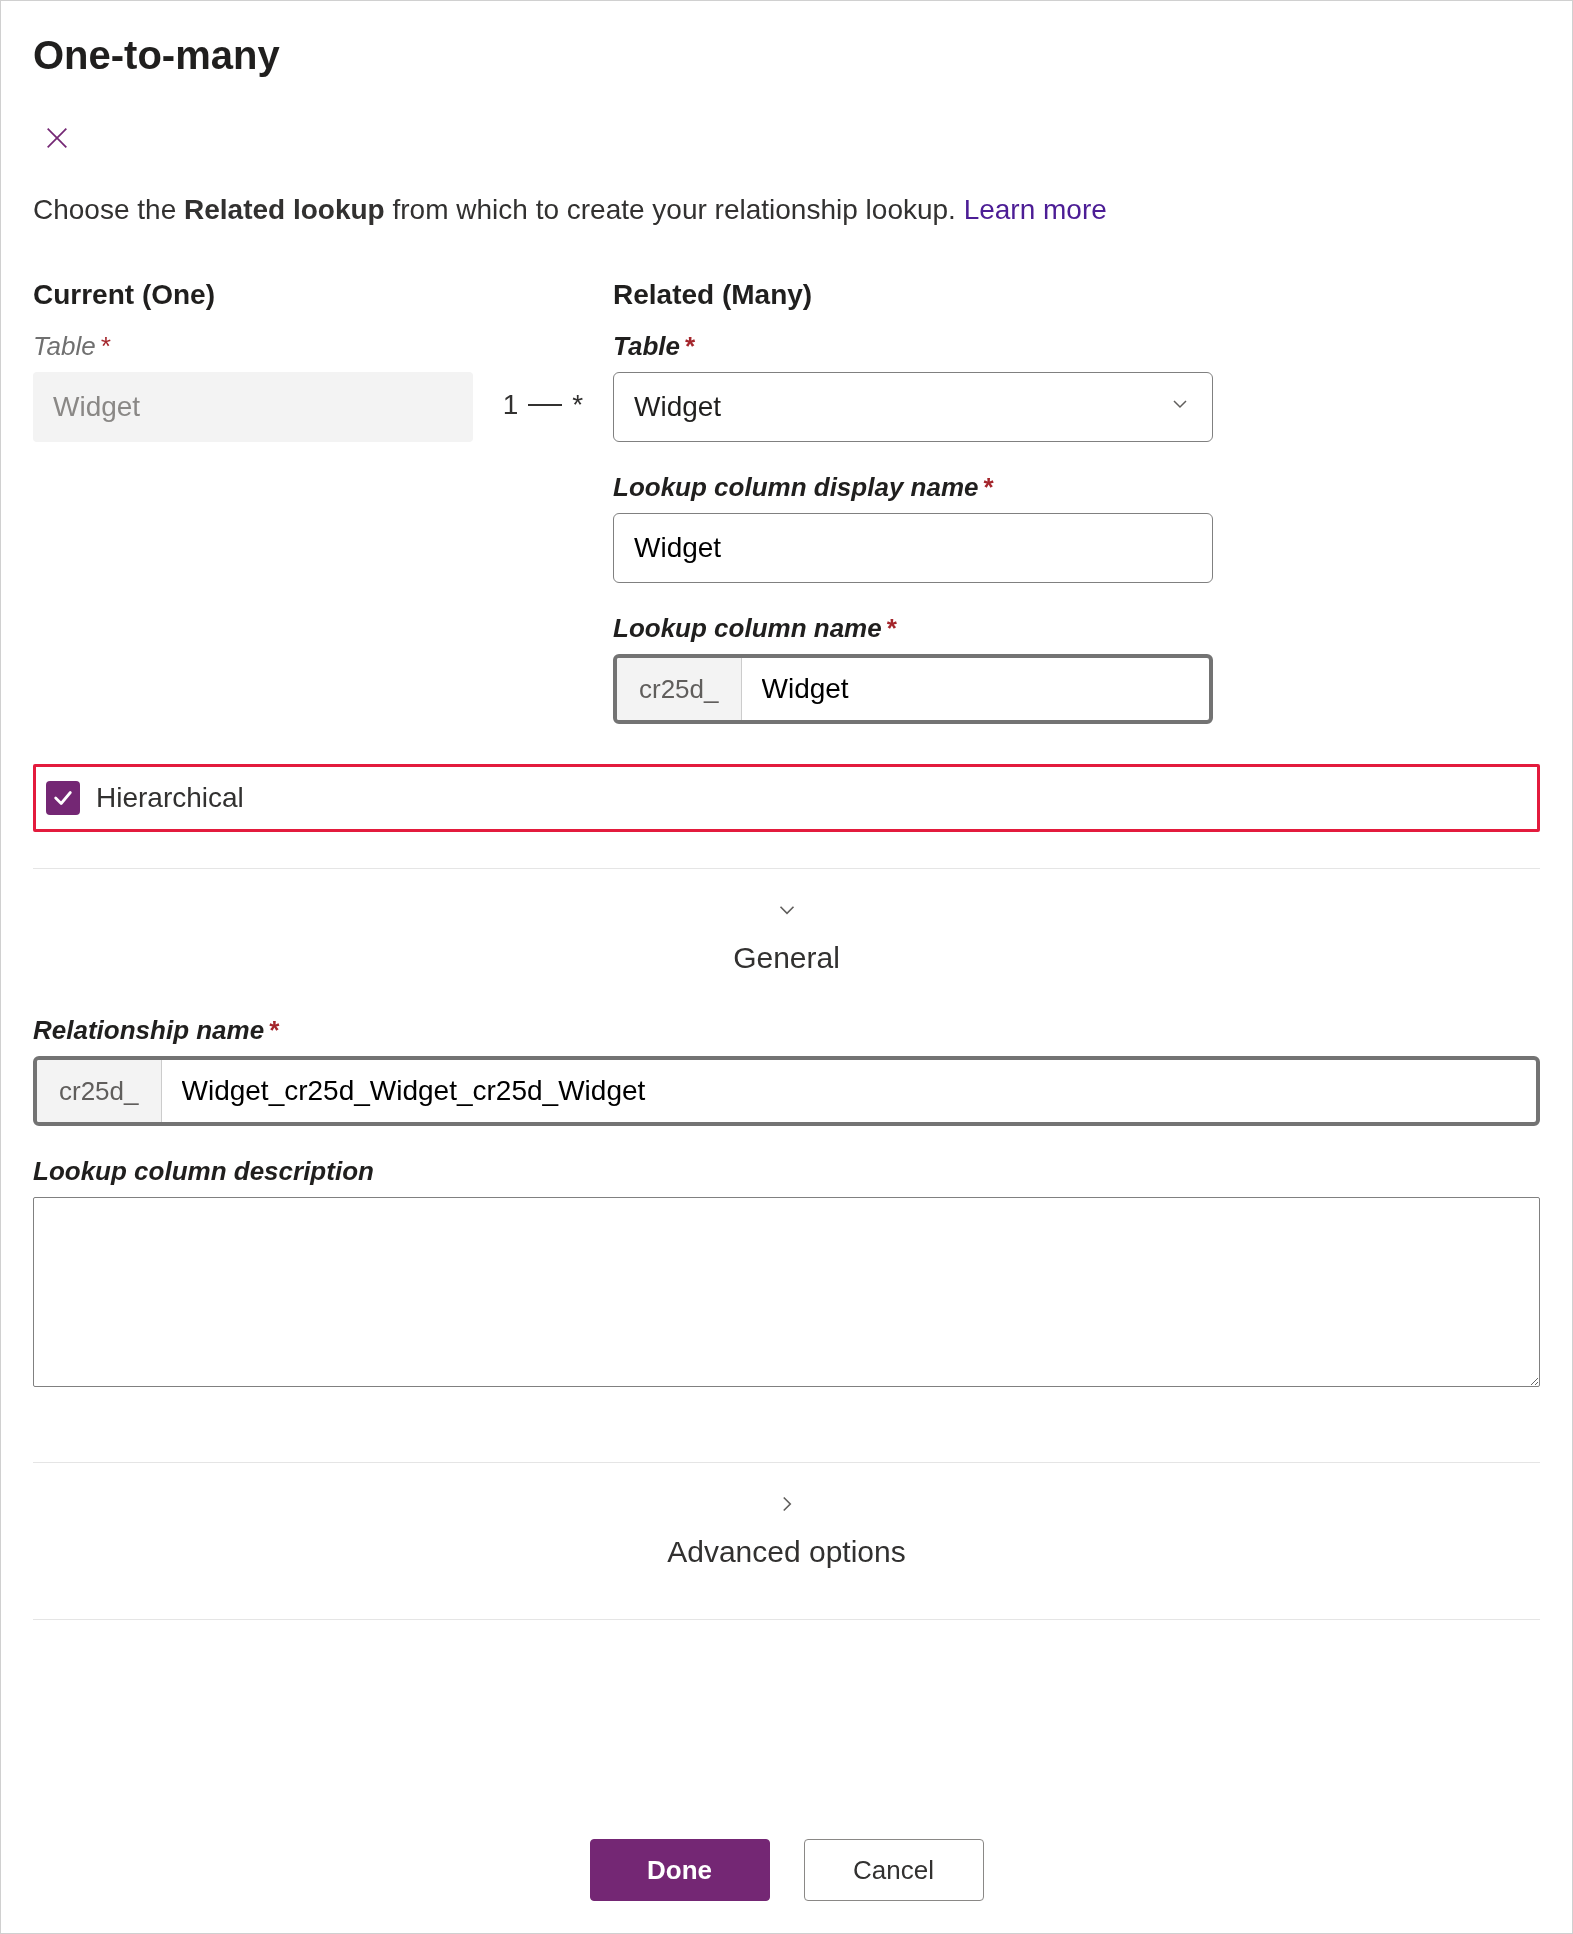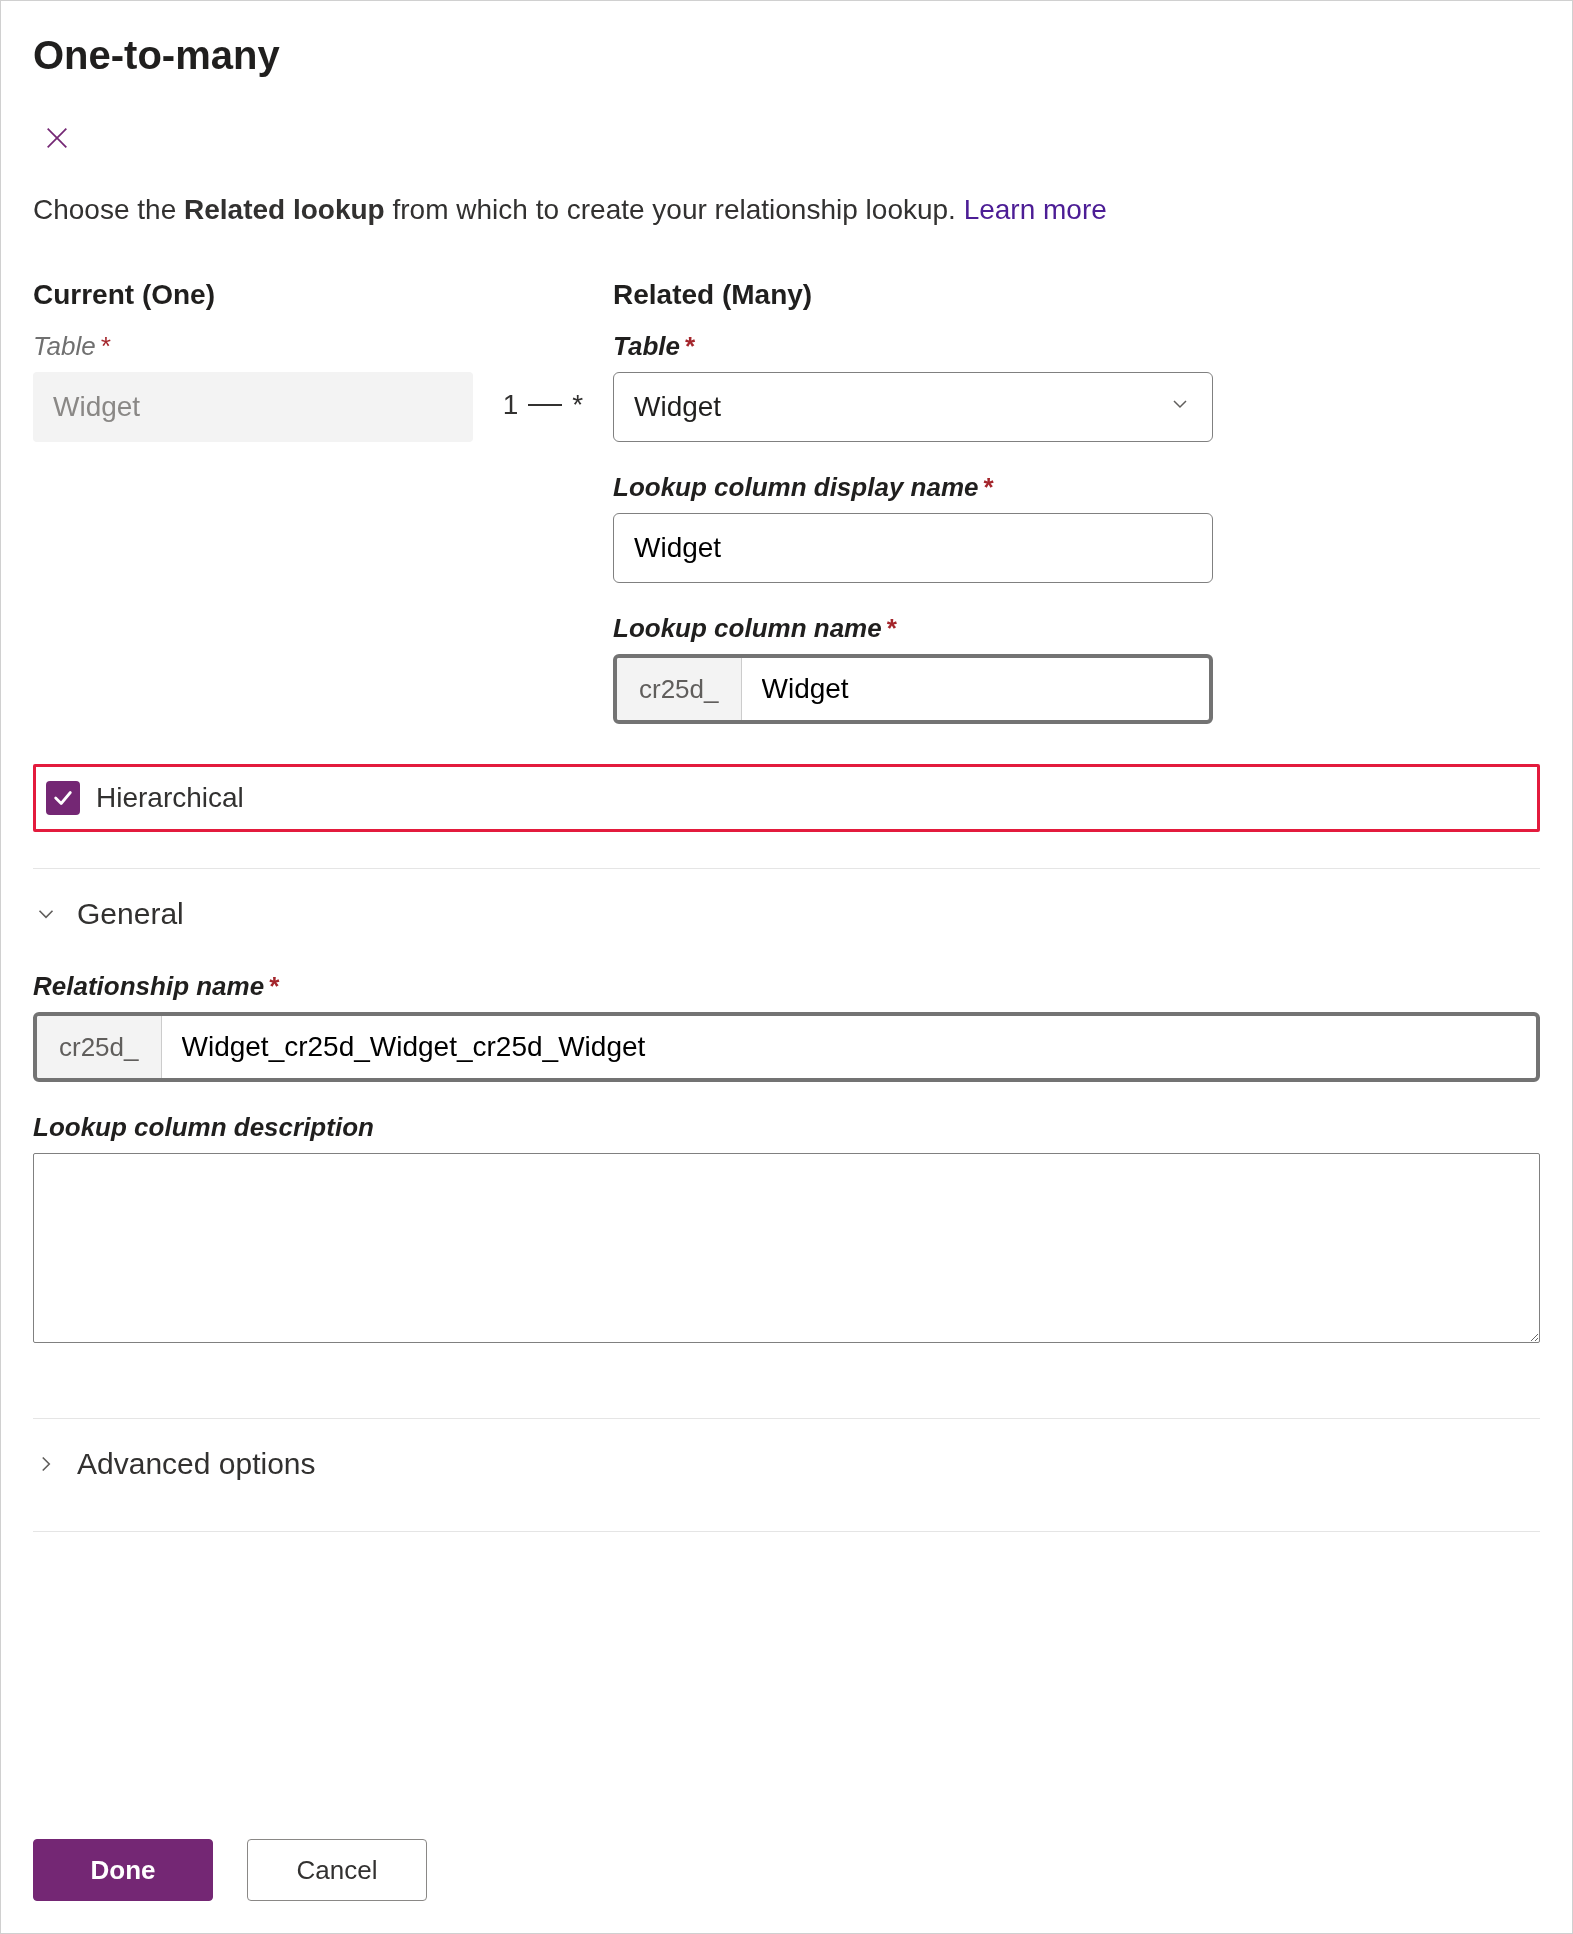--- a/index.html
+++ b/index.html
@@ -197,20 +197,21 @@
     margin: 36px 0 28px 0;
   }
   .divider.short { margin: 40px 0 28px 0; }
 
   .expander-row {
     display: flex;
     align-items: center;
     gap: 18px;
     cursor: pointer;
     margin-bottom: 40px;
+    flex-direction: column;
   }
   .expander-row .chev {
     color: #605e5c;
     display: flex;
   }
   .expander-row .label {
     font-size: 30px;
     color: #323130;
   }
 
@@ -226,20 +227,21 @@
     font-family: inherit;
     resize: both;
   }
 
   .spacer { flex: 1; }
 
   .footer {
     display: flex;
     gap: 34px;
     padding-top: 30px;
+    justify-content: center;
   }
   .btn {
     height: 62px;
     min-width: 180px;
     padding: 0 36px;
     font-size: 26px;
     font-family: inherit;
     border-radius: 4px;
     cursor: pointer;
     display: inline-flex;

